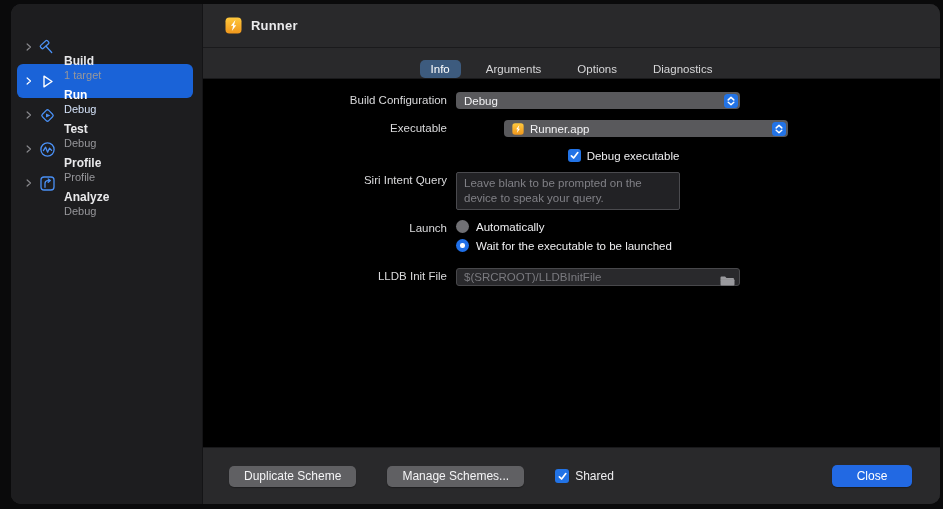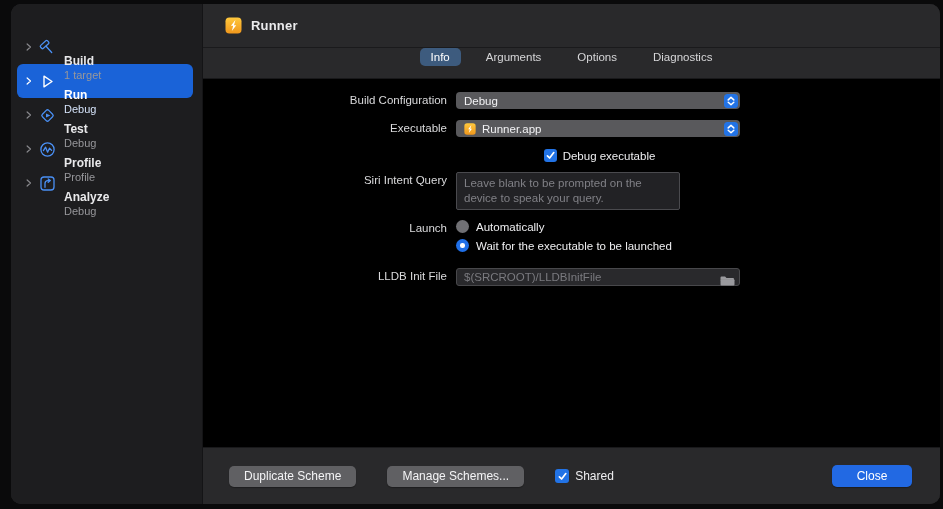--- a/index.html
+++ b/index.html
@@ -23,21 +23,21 @@
   .side-sub { font-size:11px; color:#97979b; }
   .side-item.selected .side-title { color:#ffffff; }
   .side-item.selected .side-sub { color:#d4e2f9; }
 
   
   .main { flex:1; display:flex; flex-direction:column; background:#1d1d1f; min-width:0; }
   .header-band { height:44px; background:#29292b; border-bottom:1px solid #1a1a1c; display:flex; align-items:center; padding-left:22px; gap:9px; flex:0 0 auto; }
   .app-icon-lg { width:17px; height:17px; }
   .scheme-title { font-size:13px; font-weight:bold; color:#ebebed; letter-spacing:.2px; }
 
-  .tab-band { height:31px; background:#29292b; border-bottom:1px solid #19191b; display:flex; justify-content:center; align-items:flex-start; gap:14px; flex:0 0 auto; }
+  .tab-band { height:31px; background:#29292b; border-bottom:1px solid #19191b; display:flex; justify-content:center; align-items:flex-end; gap:14px; flex:0 0 auto; }
   .tab { font-size:11.5px; color:#d6d6d8; padding:3px 11px; border-radius:5px; cursor:default; }
   .tab.selected { background:#3d5b7e; color:#ffffff; }
 
   .content { flex:1; background:#000000; padding-top:13px; }
   .form-row { display:flex; align-items:flex-start; }
   .row-label { width:253px; flex:0 0 253px; text-align:right; padding-right:9px; font-size:11.5px; color:#dadadc; padding-top:2px; }
   .row-ctrl { display:flex; flex-direction:column; }
 
   .popup { position:relative; width:284px; height:17px; background:#59595c; border-radius:4px;
            display:flex; align-items:center; padding:0 24px 0 8px; color:#f2f2f4; font-size:11.5px;
@@ -256,21 +256,21 @@
                     <use href="#g-updown"></use>
                   </svg>
                 </span>
             </div>
           </div>
         </div>
 
         <div class="form-row">
           <span class="row-label">Executable</span>
           <div class="row-ctrl">
-            <div class="popup" style="margin-bottom:6px;">
+            <div class="popup" style="margin-bottom:6px;margin-left:48px;">
               <span class="mini-app-icon"><svg viewBox="0 0 17 17">
                     <use href="#g-app"></use>
                   </svg></span>
               <span>Runner.app</span>
               <span class="stepper">
                   <svg viewBox="0 0 10 10">
                     <use href="#g-updown"></use>
                   </svg>
                 </span>
             </div>

